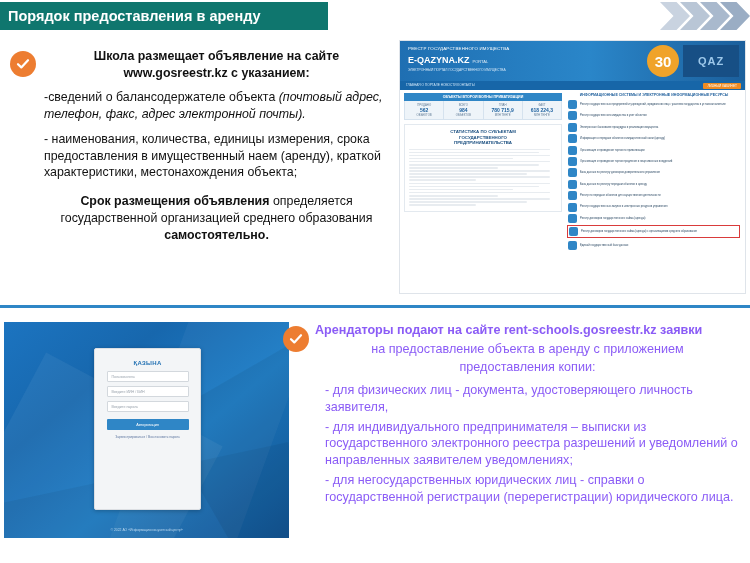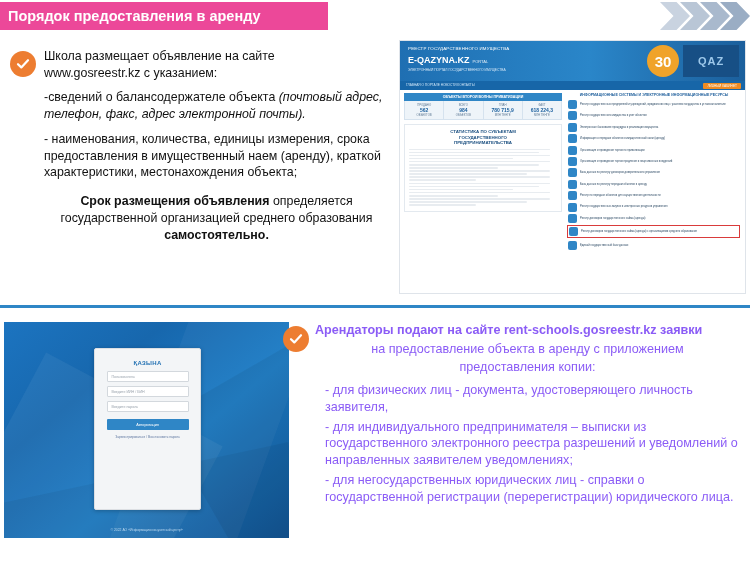--- a/index.html
+++ b/index.html
@@ -18,21 +18,21 @@
   
   .header {
     position: absolute;
     left: 0; top: 0;
     width: 750px; height: 34px;
   }
   .header-bar {
     position: absolute;
     left: 0; top: 2px;
     width: 328px; height: 28px;
-    background: #ec4899;
+    background: #0f766e;
     display: flex;
     align-items: center;
   }
   .header-title {
     color: #ffffff;
     font-size: 14.5px;
     font-weight: bold;
     padding-left: 8px;
     white-space: nowrap;
   }
@@ -82,22 +82,22 @@
 
   .top-text {
     position: absolute;
     left: 44px; top: 14px;
     width: 345px;
     font-size: 12.4px;
     color: #111111;
     line-height: 1.33;
   }
   .top-text .lead {
-    font-weight: normal;
-    text-align: left;
+    font-weight: bold;
+    text-align: center;
     margin-bottom: 8px;
   }
   .top-text .lead .site { }
   .top-text p {
     margin: 0 0 9px 0;
   }
   .top-text .ital {
     font-style: italic;
   }
   .top-text .closing {

